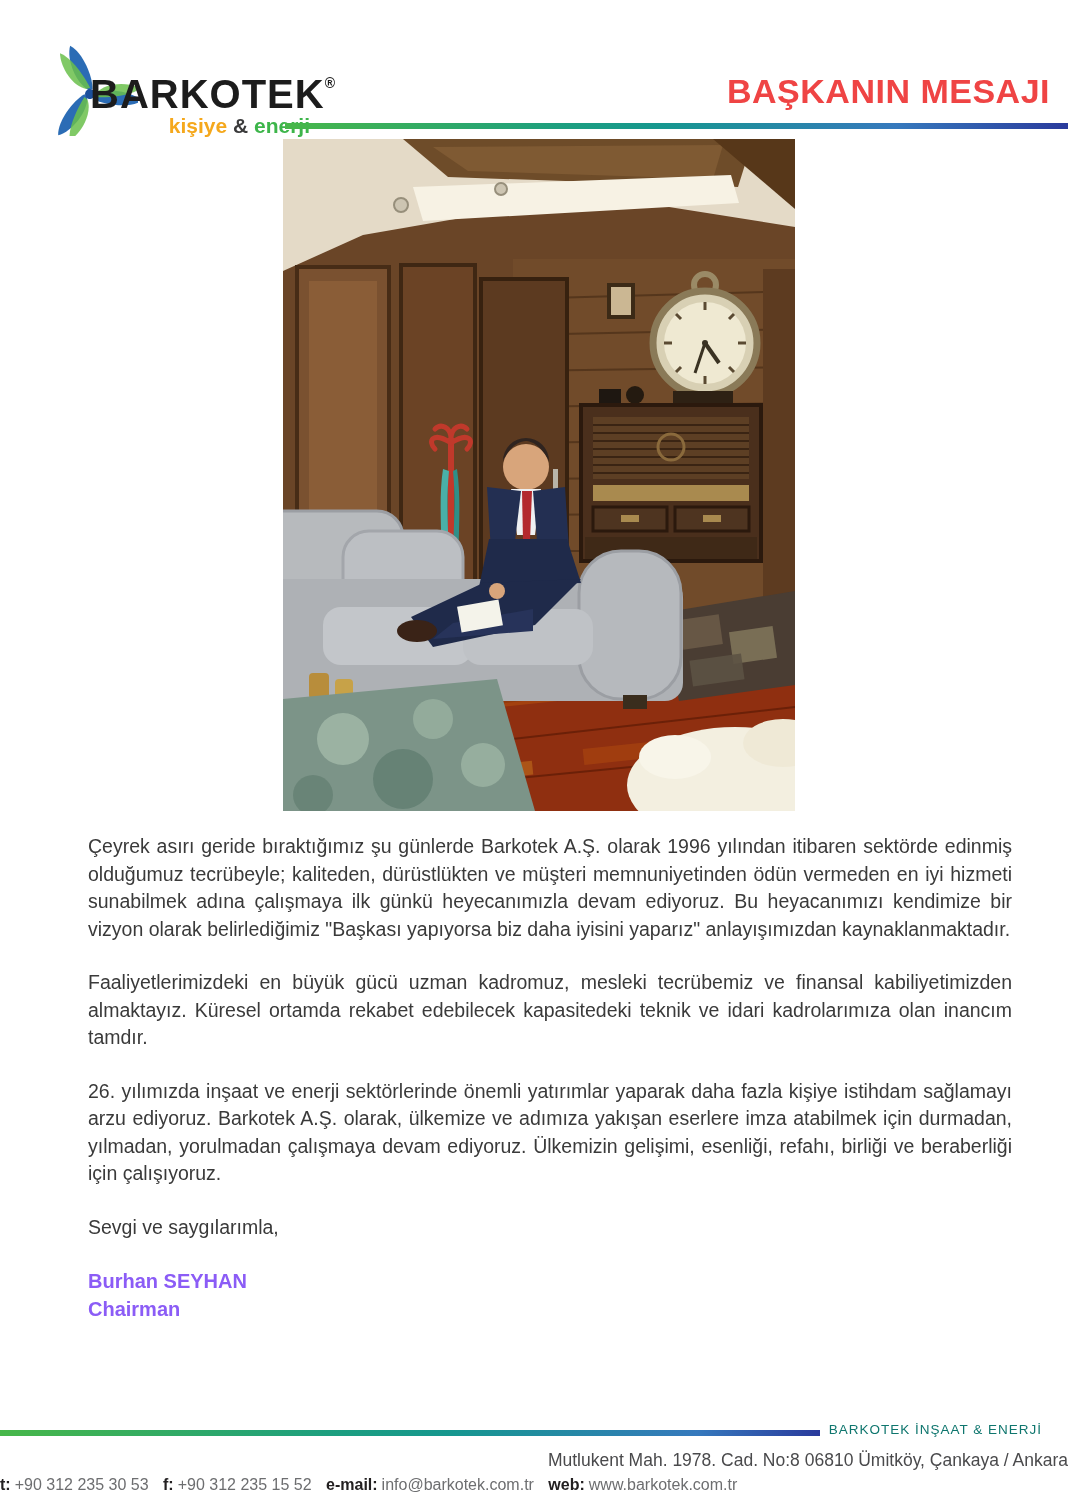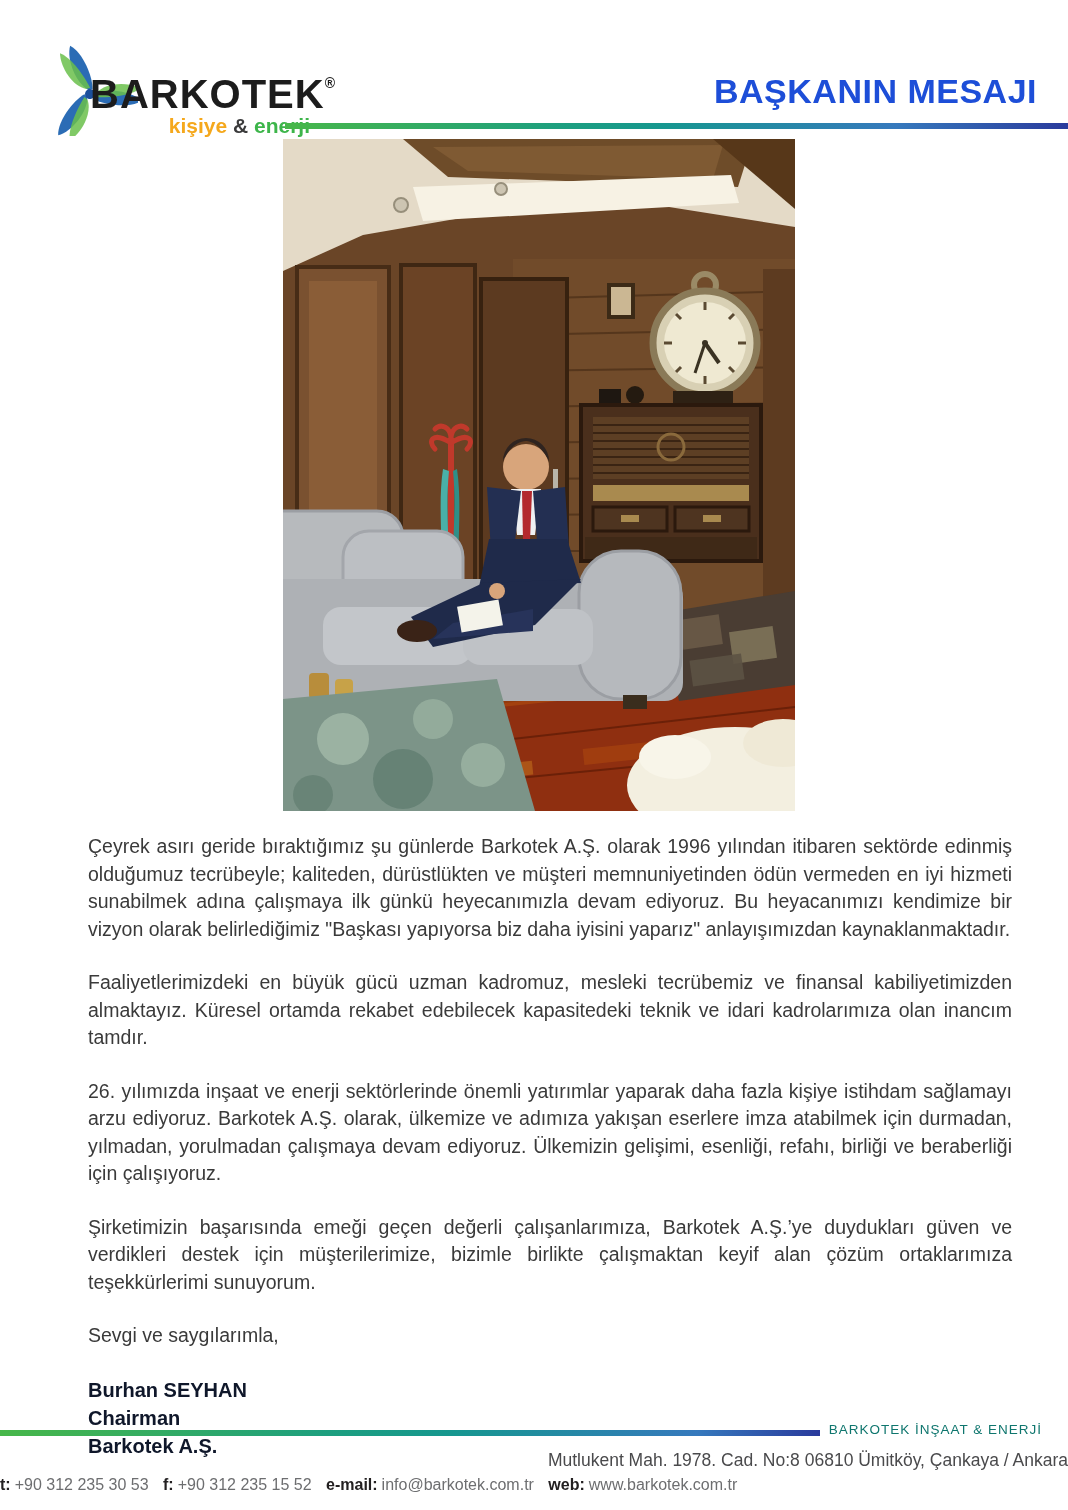--- a/index.html
+++ b/index.html
@@ -21,22 +21,22 @@
   .logo-word sup { font-size:14px; vertical-align:20px; }
   .logo-tagline {
     position:absolute; left:116px; top:86px; width:160px;
     font-size:21px; font-weight:bold; text-align:right; white-space:nowrap;
   }
   .tg-insaat { color:#f5a81c; }
   .tg-amp { color:#3b3b3c; }
   .tg-enerji { color:#3db54a; }
 
   .page-title {
-    position:absolute; right:31px; top:56px;
-    font-size:34px; font-weight:bold; letter-spacing:0.5px; color:#1d4ed8;
+    position:absolute; right:18px; top:56px;
+    font-size:34px; font-weight:bold; letter-spacing:0.5px; color:#ef4444;
     white-space:nowrap;
   }
   .rule-top {
     position:absolute; left:285px; right:0; top:107px; height:6px;
     background:linear-gradient(90deg,#48b749 0%,#1d9f7f 35%,#16978f 48%,#3679bd 78%,#2a3a9c 100%);
   }
 
   
   .photo {
     position:absolute; left:283px; top:123px; width:512px; height:672px;
@@ -44,21 +44,21 @@
   }
   .photo svg { display:block; width:100%; height:100%; }
 
   
   .body-text {
     position:absolute; left:88px; top:817px; width:924px;
     font-size:19.5px; line-height:27.5px; color:#3a3a3a;
   }
   .body-text p { text-align:justify; margin-bottom:26px; }
   .closing { text-align:center; margin-bottom:24px; }
-  .signature { font-weight:bold; font-size:20px; line-height:28px; color:#0f172a; }
+  .signature { font-weight:bold; font-size:20px; line-height:28px; color:#8b5cf6; }
 
   
   .rule-footer {
     position:absolute; left:0; top:1414px; width:820px; height:6px;
     background:linear-gradient(90deg,#48b749 0%,#1d9f7f 40%,#16978f 55%,#3679bd 85%,#2a3a9c 100%);
   }
   .footer-company {
     position:absolute; right:26px; top:1406px;
     font-size:13.5px; letter-spacing:1px; color:#0f766e; white-space:nowrap;
   }
@@ -271,26 +271,24 @@
         <ellipse cx="392" cy="618" rx="36" ry="22" fill="#f8f5e9"></ellipse>
         <ellipse cx="500" cy="604" rx="40" ry="24" fill="#efe9d6"></ellipse>
       </g>
     </svg>
   </div>
 
   <div class="body-text">
     <p>Çeyrek asırı geride bıraktığımız şu günlerde Barkotek A.Ş. olarak 1996 yılından itibaren sektörde edinmiş olduğumuz tecrübeyle; kaliteden, dürüstlükten ve müşteri memnuniyetinden ödün vermeden en iyi hizmeti sunabilmek adına çalışmaya ilk günkü heyecanımızla devam ediyoruz. Bu heyacanımızı kendimize bir vizyon olarak belirlediğimiz "Başkası yapıyorsa biz daha iyisini yaparız" anlayışımızdan kaynaklanmaktadır.</p>
     <p>Faaliyetlerimizdeki en büyük gücü uzman kadromuz, mesleki tecrübemiz ve finansal kabiliyetimizden almaktayız. Küresel ortamda rekabet edebilecek kapasitedeki teknik ve idari kadrolarımıza olan inancım tamdır.</p>
     <p>26. yılımızda inşaat ve enerji sektörlerinde önemli yatırımlar yaparak daha fazla kişiye istihdam sağlamayı arzu ediyoruz. Barkotek A.Ş. olarak, ülkemize ve adımıza yakışan eserlere imza atabilmek için durmadan, yılmadan, yorulmadan çalışmaya devam ediyoruz. Ülkemizin gelişimi, esenliği, refahı, birliği ve beraberliği için çalışıyoruz.</p>
-    <p>Şirketimizin başarısında emeği geçen değerli çalışanlarımıza, Barkotek A.Ş.’ye duydukları güven ve verdikleri destek için müşterilerimize, bizimle birlikte çalışmaktan keyif alan çözüm ortaklarımıza teşekkürlerimi sunuyorum.</p>
     <p class="closing">Sevgi ve saygılarımla,</p>
     <div class="signature">
       <div>Burhan SEYHAN</div>
       <div>Chairman</div>
-      <div>Barkotek A.Ş.</div>
     </div>
   </div>
 
   <div class="rule-footer"></div>
   <div class="footer-company">BARKOTEK İNŞAAT &amp; ENERJİ</div>
   <div class="footer-address">Mutlukent Mah. 1978. Cad. No:8 06810 Ümitköy, Çankaya / Ankara</div>
   <div class="footer-contacts">
     <b>t:</b><span>+90 312 235 30 53</span>
     <b>f:</b><span>+90 312 235 15 52</span>
     <b>e-mail:</b><span>info@barkotek.com.tr</span>

